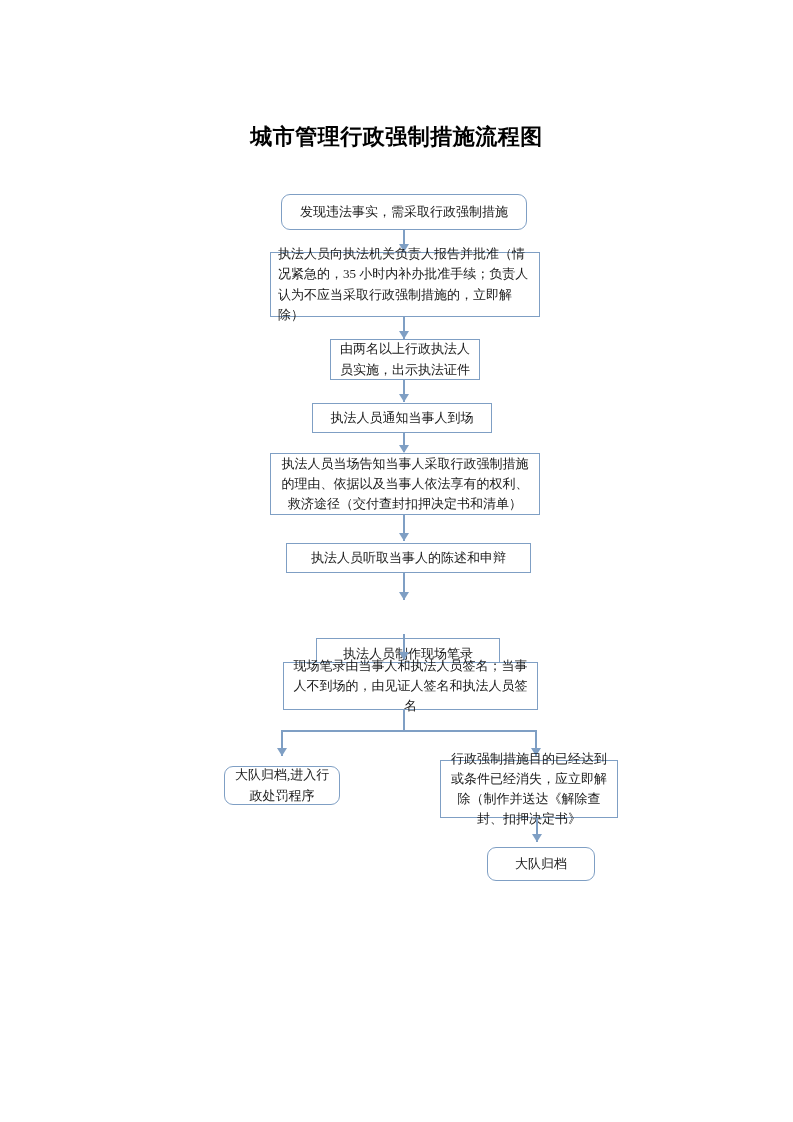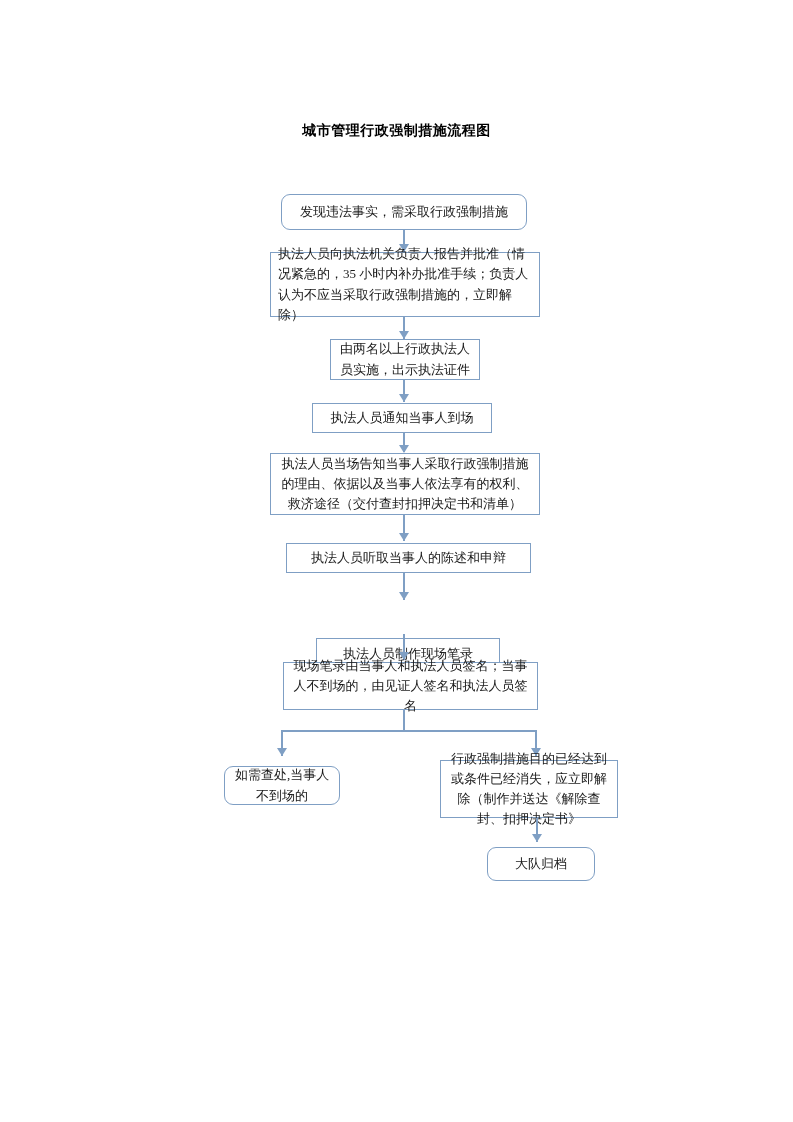--- a/index.html
+++ b/index.html
@@ -25,21 +25,21 @@
 
   
   .doc-title {
     position: absolute;
     left: 0;
     top: 122px;
     width: 793px;
     text-align: center;
     font-family: "Liberation Sans", "DejaVu Sans", sans-serif;
     font-weight: bold;
-    font-size: 14px;
+    font-size: 22px;
     letter-spacing: 0.5px;
     color: #000000;
     white-space: nowrap;
   }
 
   
   .node {
     position: absolute;
     box-sizing: border-box;
     border: 1px solid #7f9fc4;
@@ -146,21 +146,21 @@
   </div>
 
   <div class="vline" style="left:403px; top:710px; height:22px;"></div>
   <div class="hline" style="left:281px; top:730px; width:256px;"></div>
   <div class="vline" style="left:281px; top:730px; height:26px;"></div>
   <div class="arrowhead" style="left:277px; top:748px;"></div>
   <div class="vline" style="left:535px; top:730px; height:26px;"></div>
   <div class="arrowhead" style="left:531px; top:748px;"></div>
 
   <div class="node rounded" style="left:224px; top:766px; width:116px; height:39px;">
-    <span class="node-text">如需查处,当事人不到场的</span>
+    <span class="node-text">大队归档,进入行政处罚程序</span>
   </div>
 
   <div class="node" style="left:440px; top:760px; width:178px; height:58px;">
     <span class="node-text">行政强制措施目的已经达到或条件已经消失，应立即解除（制作并送达《解除查封、扣押决定书》</span>
   </div>
 
   <div class="vline" style="left:536px; top:818px; height:24px;"></div>
   <div class="arrowhead" style="left:532px; top:834px;"></div>
 
   <div class="node rounded" style="left:487px; top:847px; width:108px; height:34px;">

